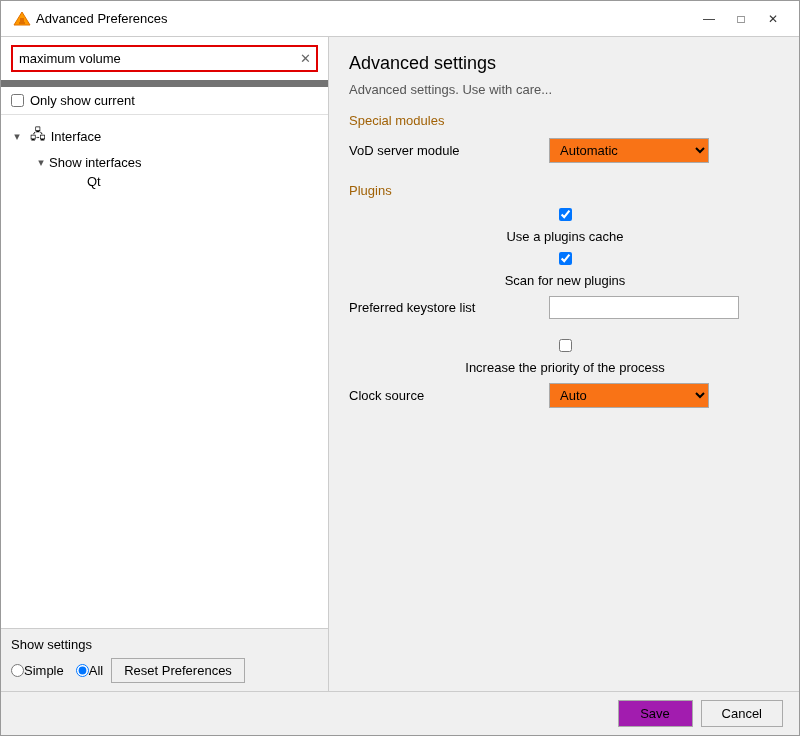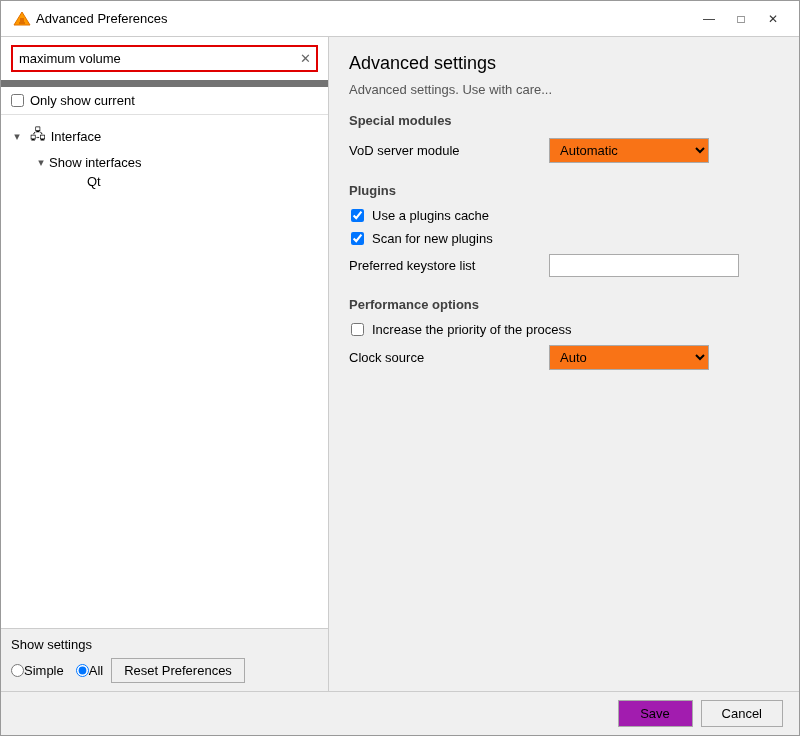--- a/index.html
+++ b/index.html
@@ -204,23 +204,23 @@
       font-size: 13px;
       color: #555;
       margin-bottom: 16px;
     }
 
     .section {
       margin-bottom: 20px;
     }
     .section-title {
       font-size: 13px;
-      color: #404040;
+      color: #a16207;
       margin-bottom: 10px;
-      font-weight: bold;
+      font-weight: normal;
     }
     .setting-row {
       display: flex;
       align-items: center;
       margin-bottom: 8px;
     }
     .setting-label {
       font-size: 13px;
       color: #000;
       min-width: 200px;
@@ -240,20 +240,21 @@
       border: 1px solid #aaa;
       background: #fff;
       min-width: 160px;
     }
     .checkbox-row {
       display: flex;
       align-items: center;
       gap: 8px;
       margin-bottom: 8px;
       margin-left: 2px;
+      flex-direction: column;
     }
     .checkbox-row input[type=checkbox] {
       margin: 0;
     }
     .checkbox-row label {
       font-size: 13px;
     }
 
     
     .footer {
@@ -385,21 +386,20 @@
           <input type="checkbox" id="scan-plugins" checked="" style="">
           <label for="scan-plugins">Scan for new plugins</label>
         </div>
         <div class="setting-row">
           <span class="setting-label">Preferred keystore list</span>
           <input type="text" class="setting-input-text" value="" style="">
         </div>
       </div>
 
       <div class="section">
-        <div class="section-title">Performance options</div>
         <div class="checkbox-row">
           <input type="checkbox" id="priority" style="">
           <label for="priority">Increase the priority of the process</label>
         </div>
         <div class="setting-row">
           <span class="setting-label">Clock source</span>
           <select class="setting-select">
             <option>Auto</option>
             <option>Default</option>
             <option>RDTSC</option>

